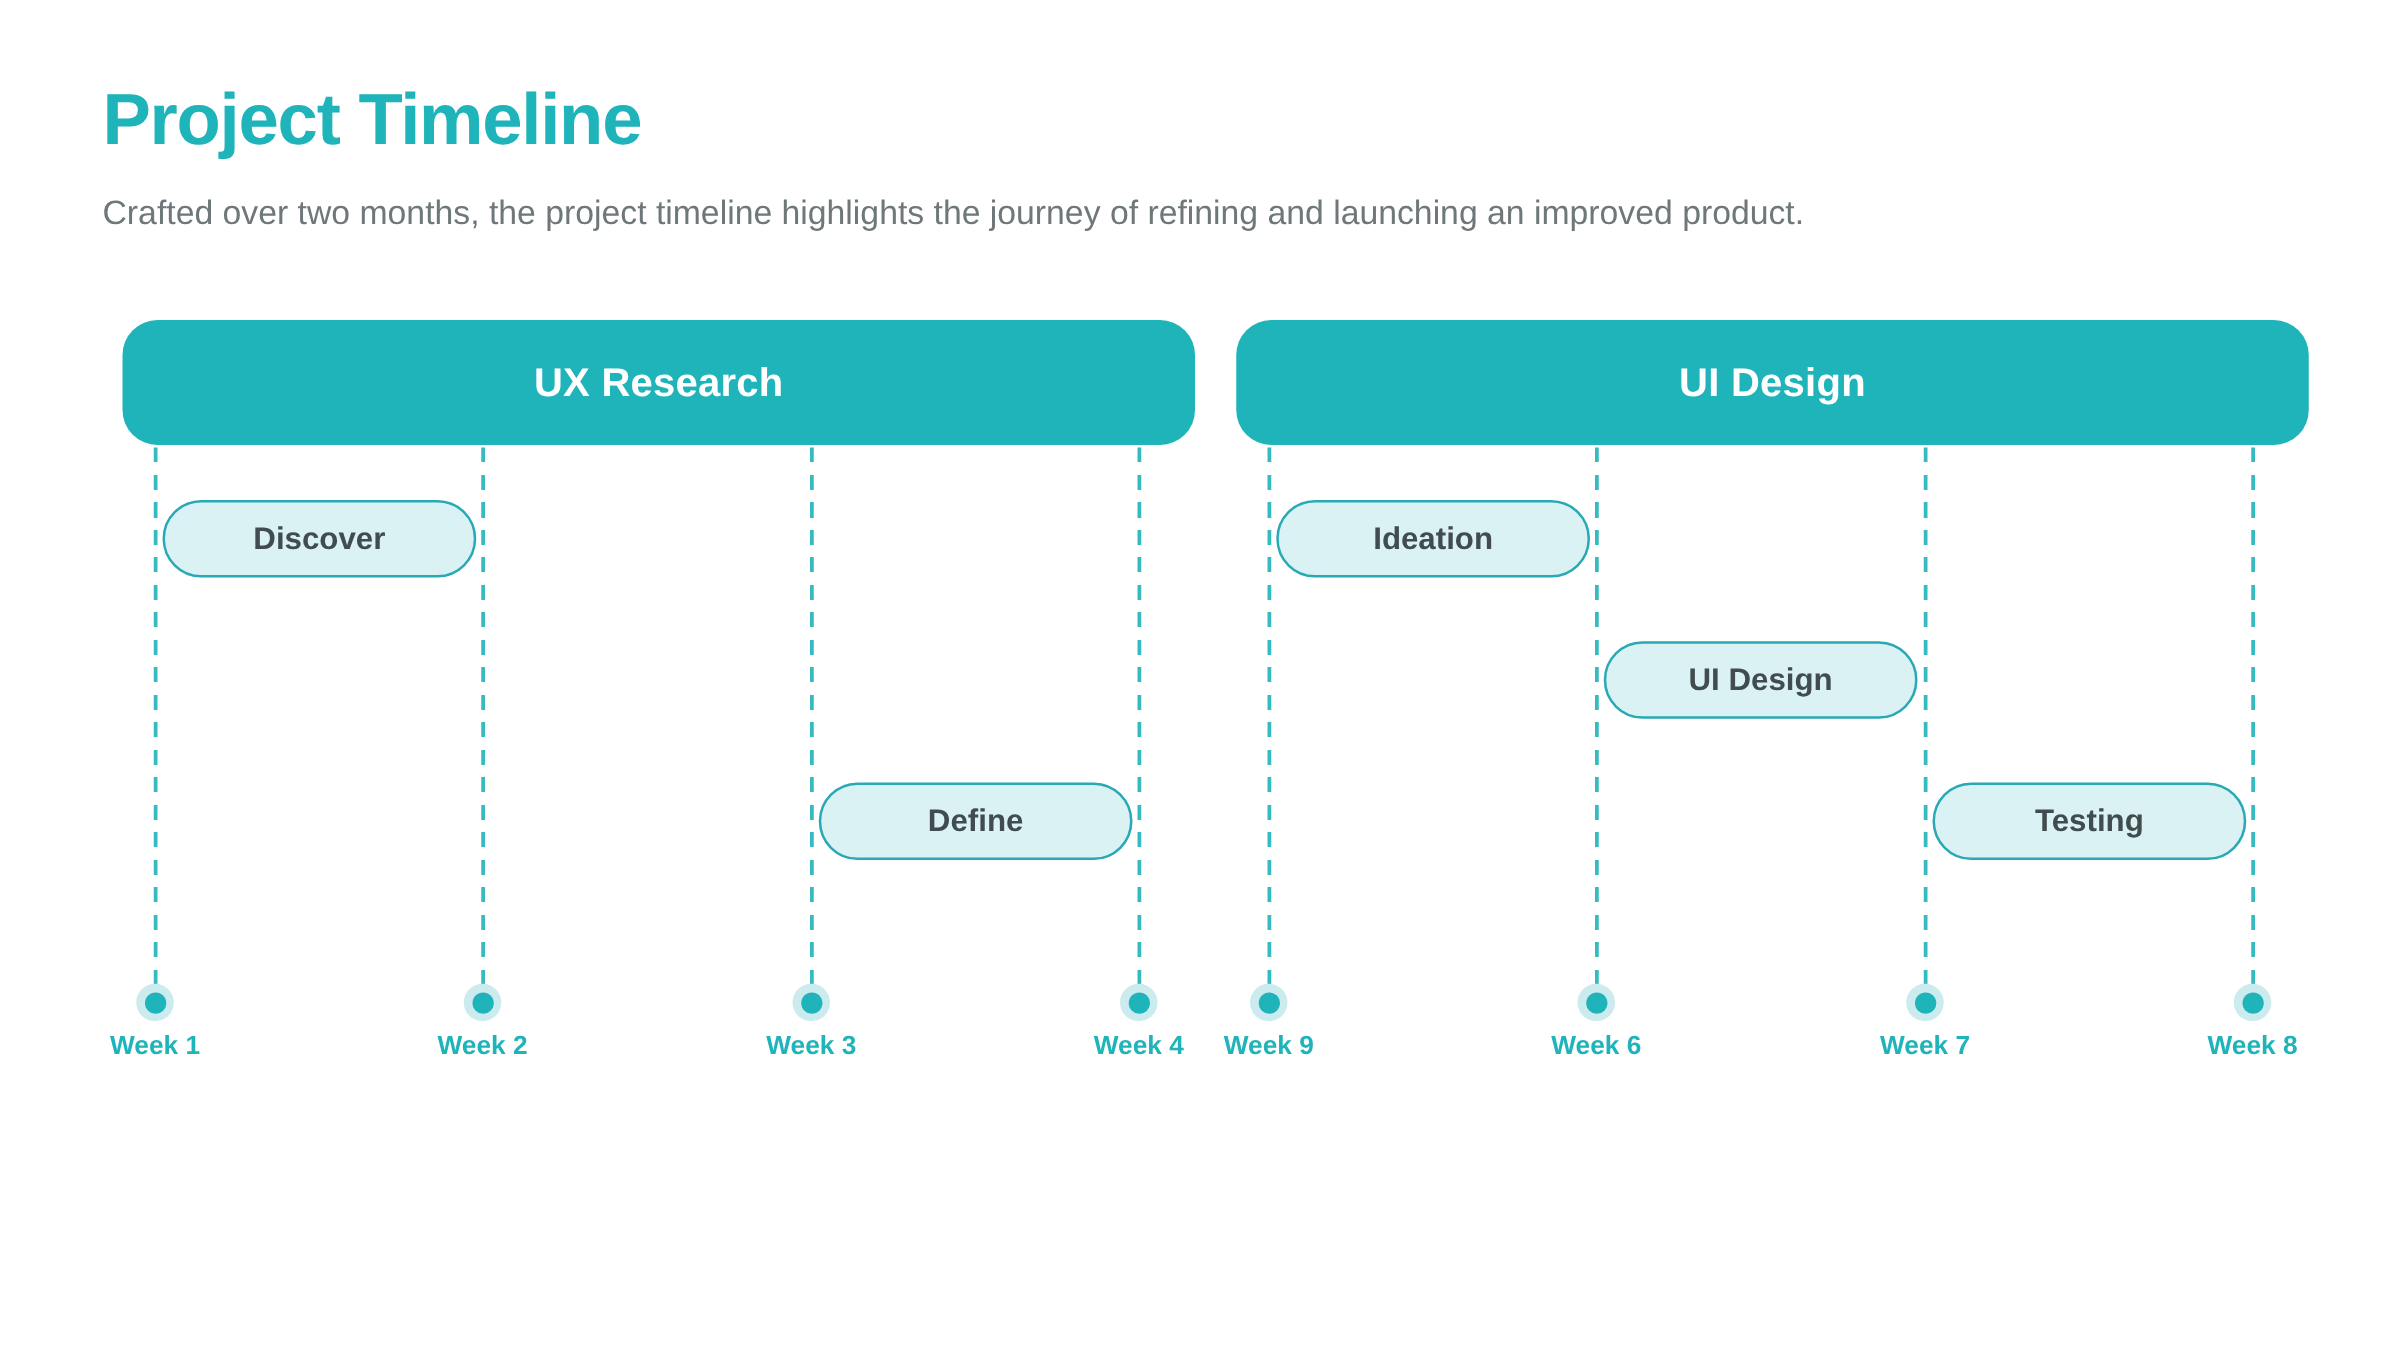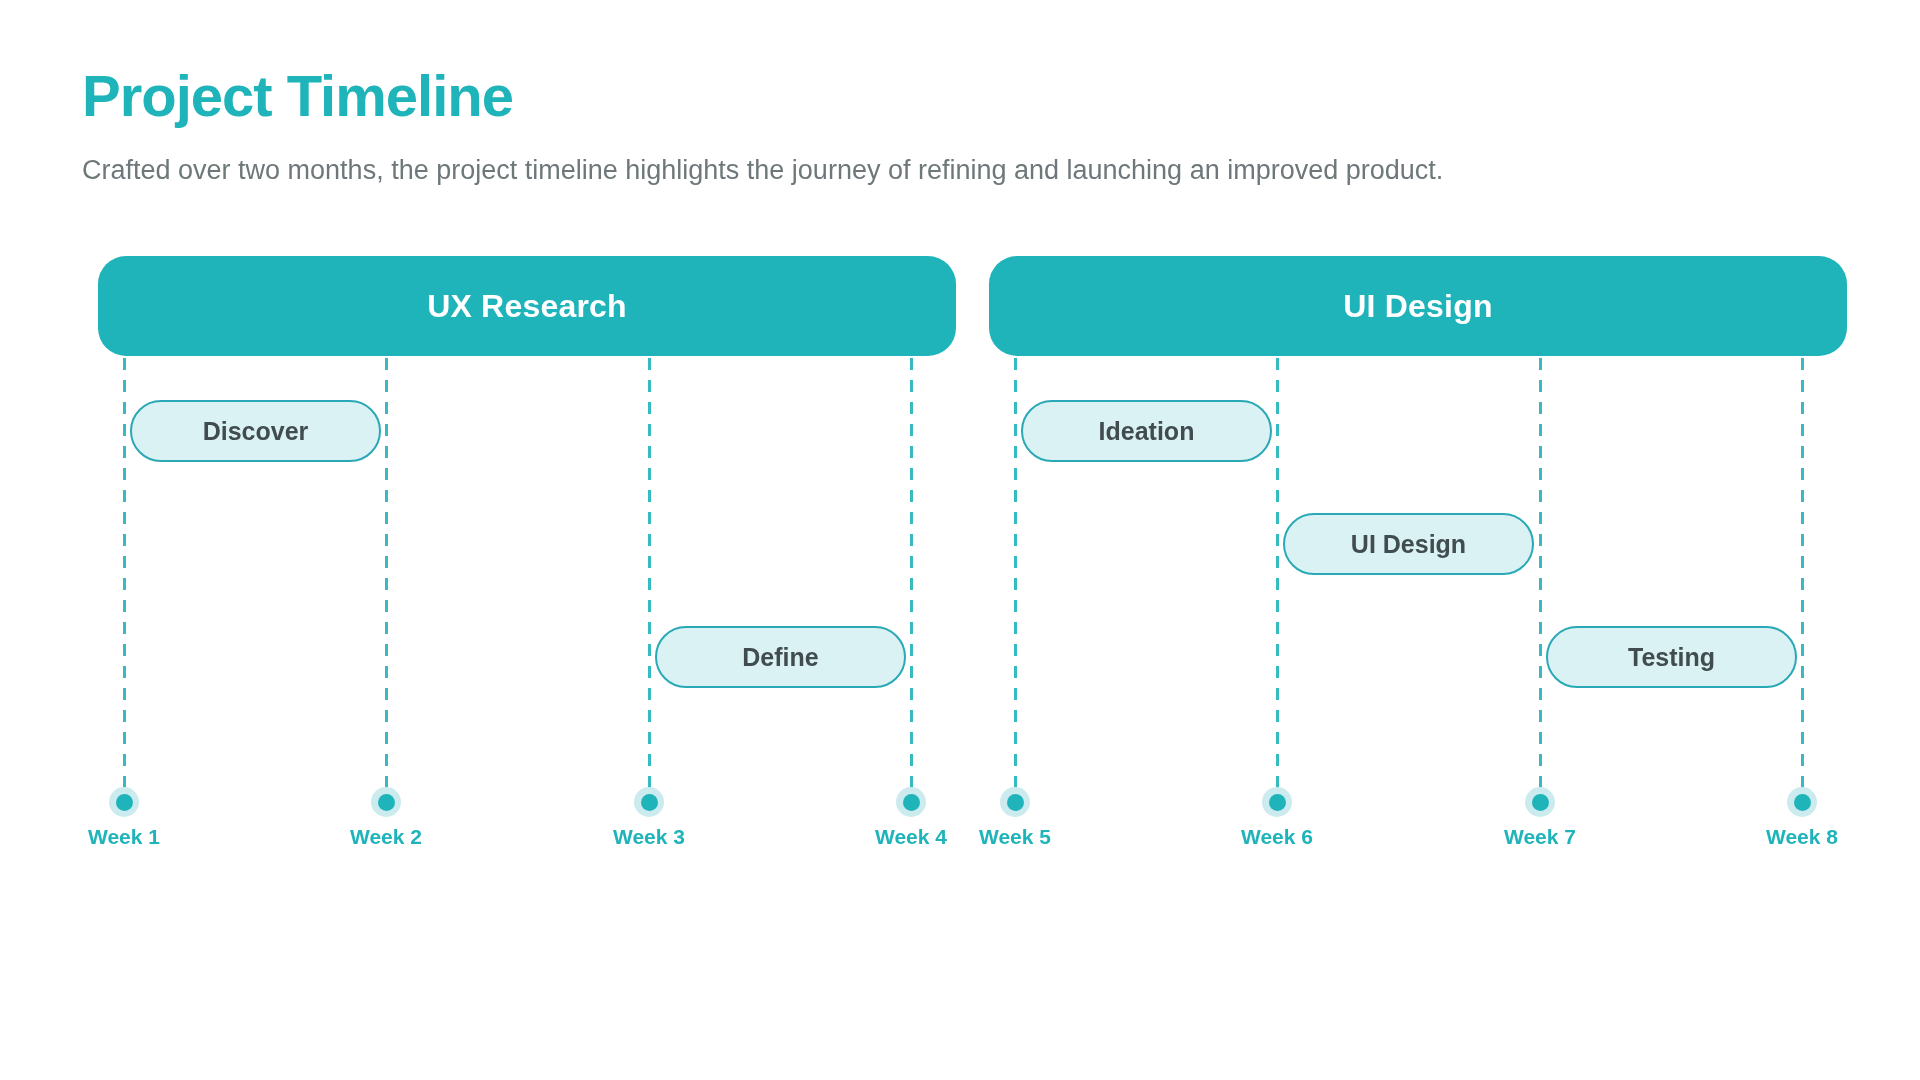--- a/index.html
+++ b/index.html
@@ -179,21 +179,21 @@
 
         <div class="task-pill row-1 span-1">Ideation</div>
         <div class="task-pill row-2 span-2">UI Design</div>
         <div class="task-pill row-3 span-3">Testing</div>
 
         <div class="week-dot col-1"></div>
         <div class="week-dot col-2"></div>
         <div class="week-dot col-3"></div>
         <div class="week-dot col-4"></div>
 
-        <div class="week-label col-1">Week 5</div>
+        <div class="week-label col-1">Week 9</div>
         <div class="week-label col-2">Week 6</div>
         <div class="week-label col-3">Week 7</div>
         <div class="week-label col-4">Week 8</div>
       </div>
     </section>
 
   </main>
 </div>
 
 </body></html>

